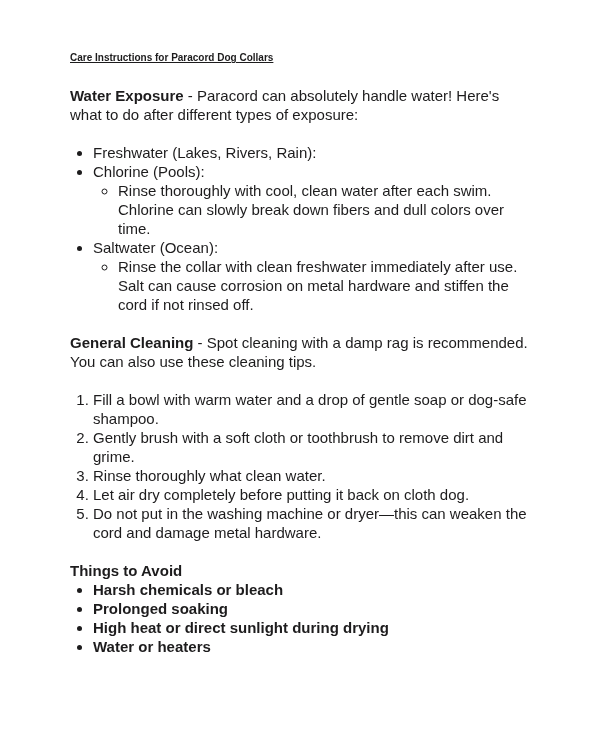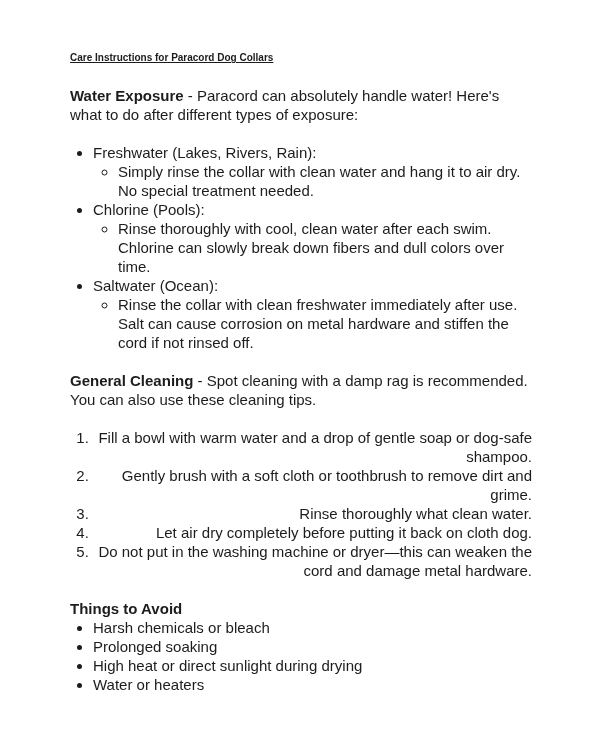--- a/index.html
+++ b/index.html
@@ -36,47 +36,44 @@
   }
   ul.ul1 > li { list-style-type: disc; }
   ul.ul2 {
     margin: 0;
     padding-left: 25px;
   }
   ul.ul2 > li { list-style-type: circle; }
   ol.ol1 {
     margin: 19px 0;
     padding-left: 23px;
-    text-align: right;
   }
   ol.ol1 > li { list-style-type: decimal; }
   ul.avoid {
     margin: 0 0 19px 0;
     padding-left: 23px;
+    font-weight: bold;
   }
   ul.avoid > li { list-style-type: disc; }
 </style>
 </head>
 <body>
 
 <div class="page">
 
   <div class="title-wrap">
     <span class="doc-title">Care Instructions for Paracord Dog Collars</span>
   </div>
 
 
   <p class="para"><b class="inline-heading">Water Exposure</b><span> - Paracord can absolutely handle water! Here's what to do after different types of exposure:</span></p>
 
   <ul class="ul1">
     <li>
       <span>Freshwater (Lakes, Rivers, Rain):</span>
-      <ul class="ul2">
-        <li><span>Simply rinse the collar with clean water and hang it to air dry. No special treatment needed.</span></li>
-      </ul>
     </li>
     <li>
       <span>Chlorine (Pools):</span>
       <ul class="ul2">
         <li><span>Rinse thoroughly with cool, clean water after each swim. Chlorine can slowly break down fibers and dull colors over time.</span></li>
       </ul>
     </li>
     <li>
       <span>Saltwater (Ocean):</span>
       <ul class="ul2">

